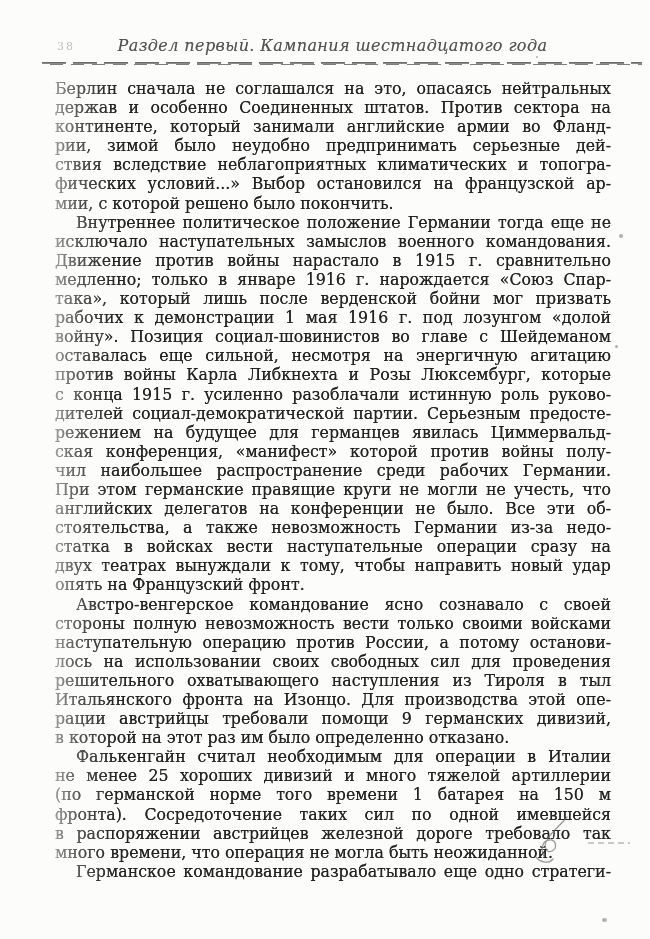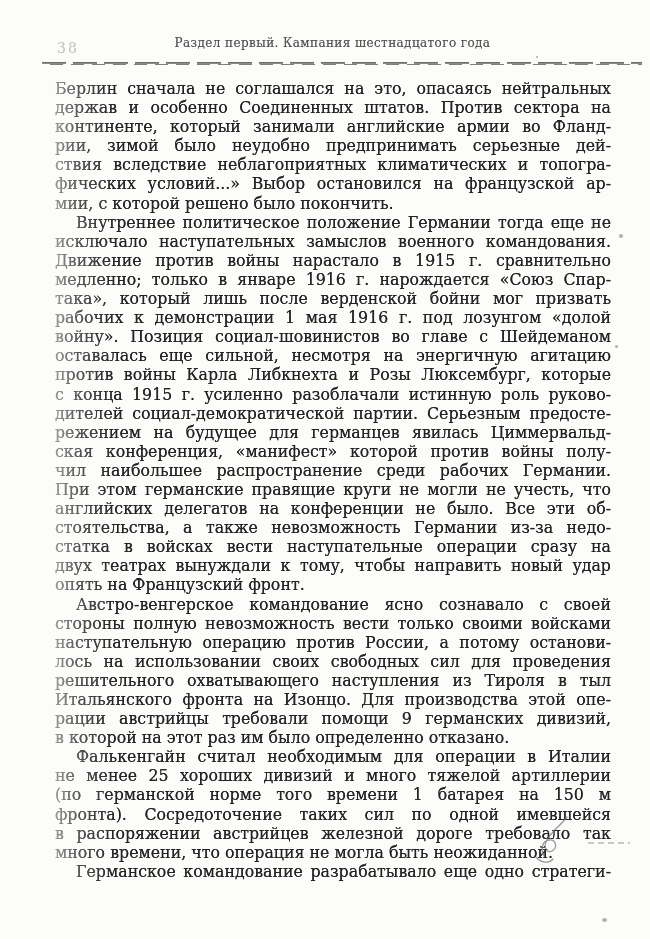--- a/index.html
+++ b/index.html
@@ -8,25 +8,25 @@
     width:650px;height:939px;
     background:#fcfcfb;
     overflow:hidden;
     font-family:"DejaVu Serif", serif;
     color:#232323;
   }
   
   .header{position:absolute;top:36px;left:55px;right:40px;height:22px;}
   .pagenum{
     position:absolute;left:2px;top:4px;
-    font-size:14px;color:#5a5a5a;opacity:.38;letter-spacing:2px;
+    font-size:11px;color:#5a5a5a;opacity:.38;letter-spacing:2px;
   }
   .htitle{
     display:block;text-align:center;
-    font-size:12px;color:#2e2e2e;
+    font-style:italic;font-size:16px;color:#2e2e2e;
     opacity:.82;
     text-shadow:0 0 .6px rgba(40,40,40,.55);
     letter-spacing:.4px;
   }
   
   .rule{
     position:absolute;left:42px;top:62px;width:600px;height:4px;
     background-image:
       repeating-linear-gradient(90deg,#474747 0 24px,rgba(0,0,0,0) 24px 31px),
       repeating-linear-gradient(90deg,#5c5c5c 0 13px,rgba(0,0,0,0) 13px 21px);

